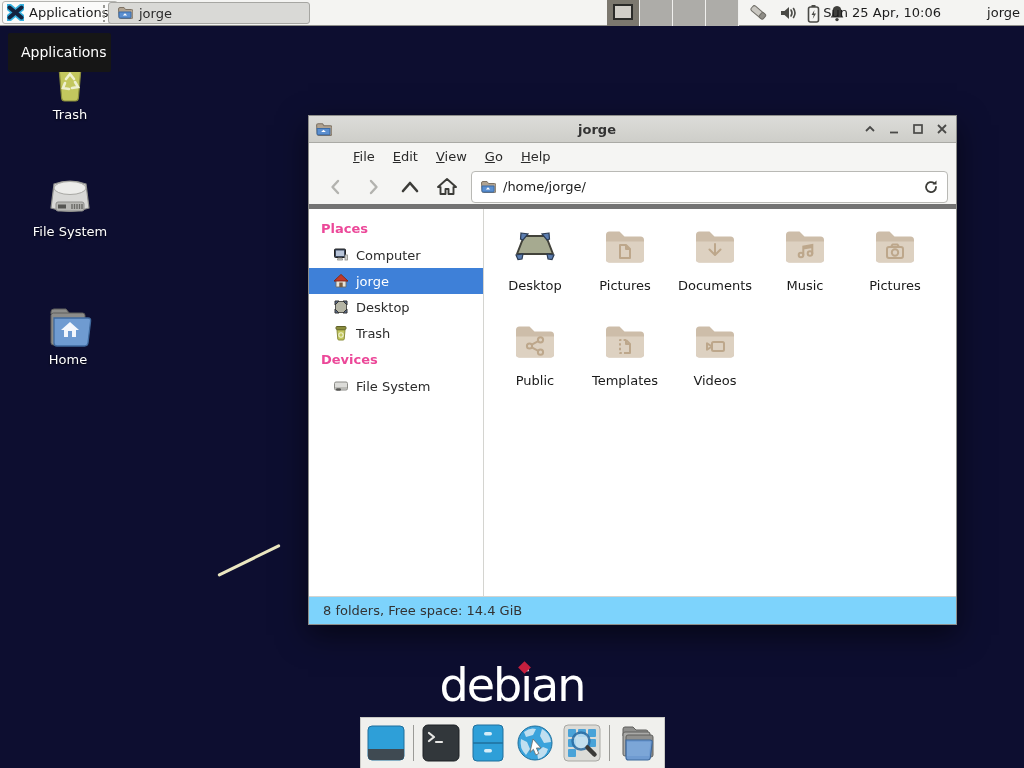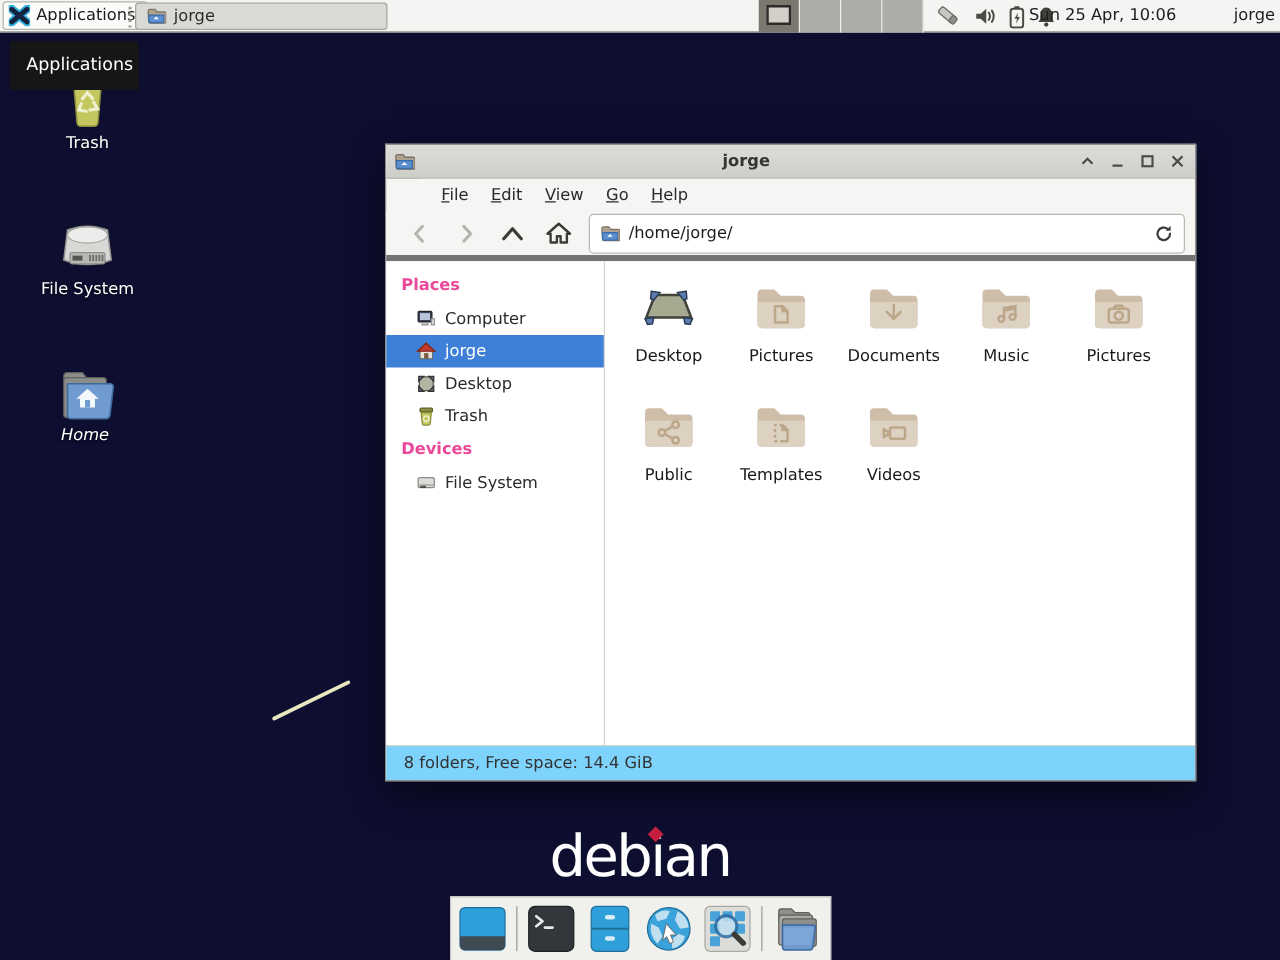--- a/index.html
+++ b/index.html
@@ -28,21 +28,21 @@
 
   
   #tooltip { position:absolute; left:8px; top:33px; width:103px; height:39px; background:#161616;
              border-radius:2px; color:#fff; font-size:14px; line-height:39px; padding-left:13px; z-index:60; }
 
   
   .desk-icon { position:absolute; width:120px; text-align:center; z-index:5; }
   .desk-icon .lbl { margin-top:2px; color:#fff; text-shadow:0 1px 2px rgba(0,0,0,.85); }
   #desk-trash { left:10px; top:55px; }
   #desk-fs { left:10px; top:176px; }
-  #desk-home { left:8px; top:293px;font-style:italic; }
+  #desk-home { left:8px; top:304px; }
 
   .swoosh { position:absolute; left:218px; top:574px; width:69px; height:3px; background:#ebe7c1;
             border-radius:2px; transform:rotate(-26deg); transform-origin:left center; }
 
   
   #wordmark { position:absolute; left:0; top:658px; width:1024px; text-align:center; }
   #wordmark .wm { position:relative; display:inline-block; color:#fff; font-size:46px;
                   letter-spacing:-2px; font-weight:500; }
   #wordmark .red-dot { position:absolute; left:calc(59% - 5px); top:5px; width:9px; height:9px;
                        background:#c7203f; transform:rotate(45deg); }

